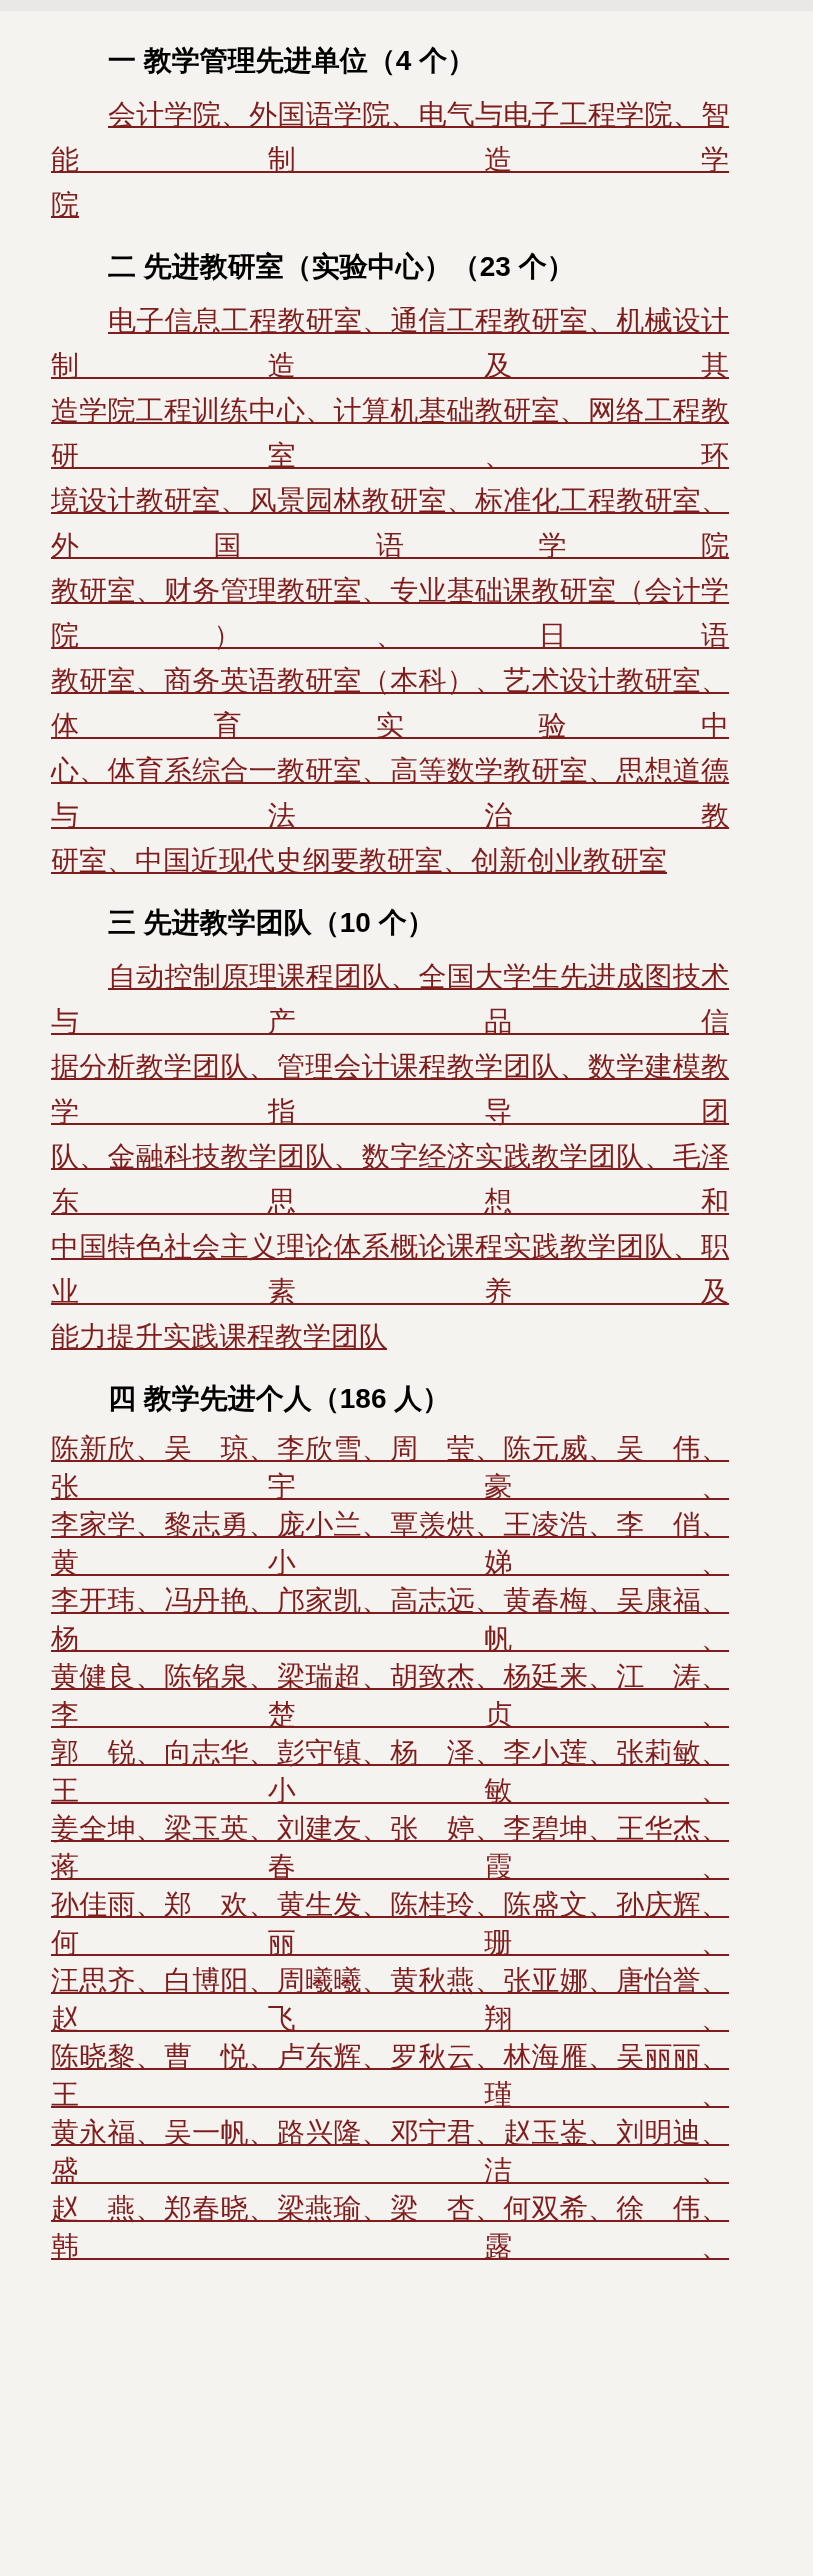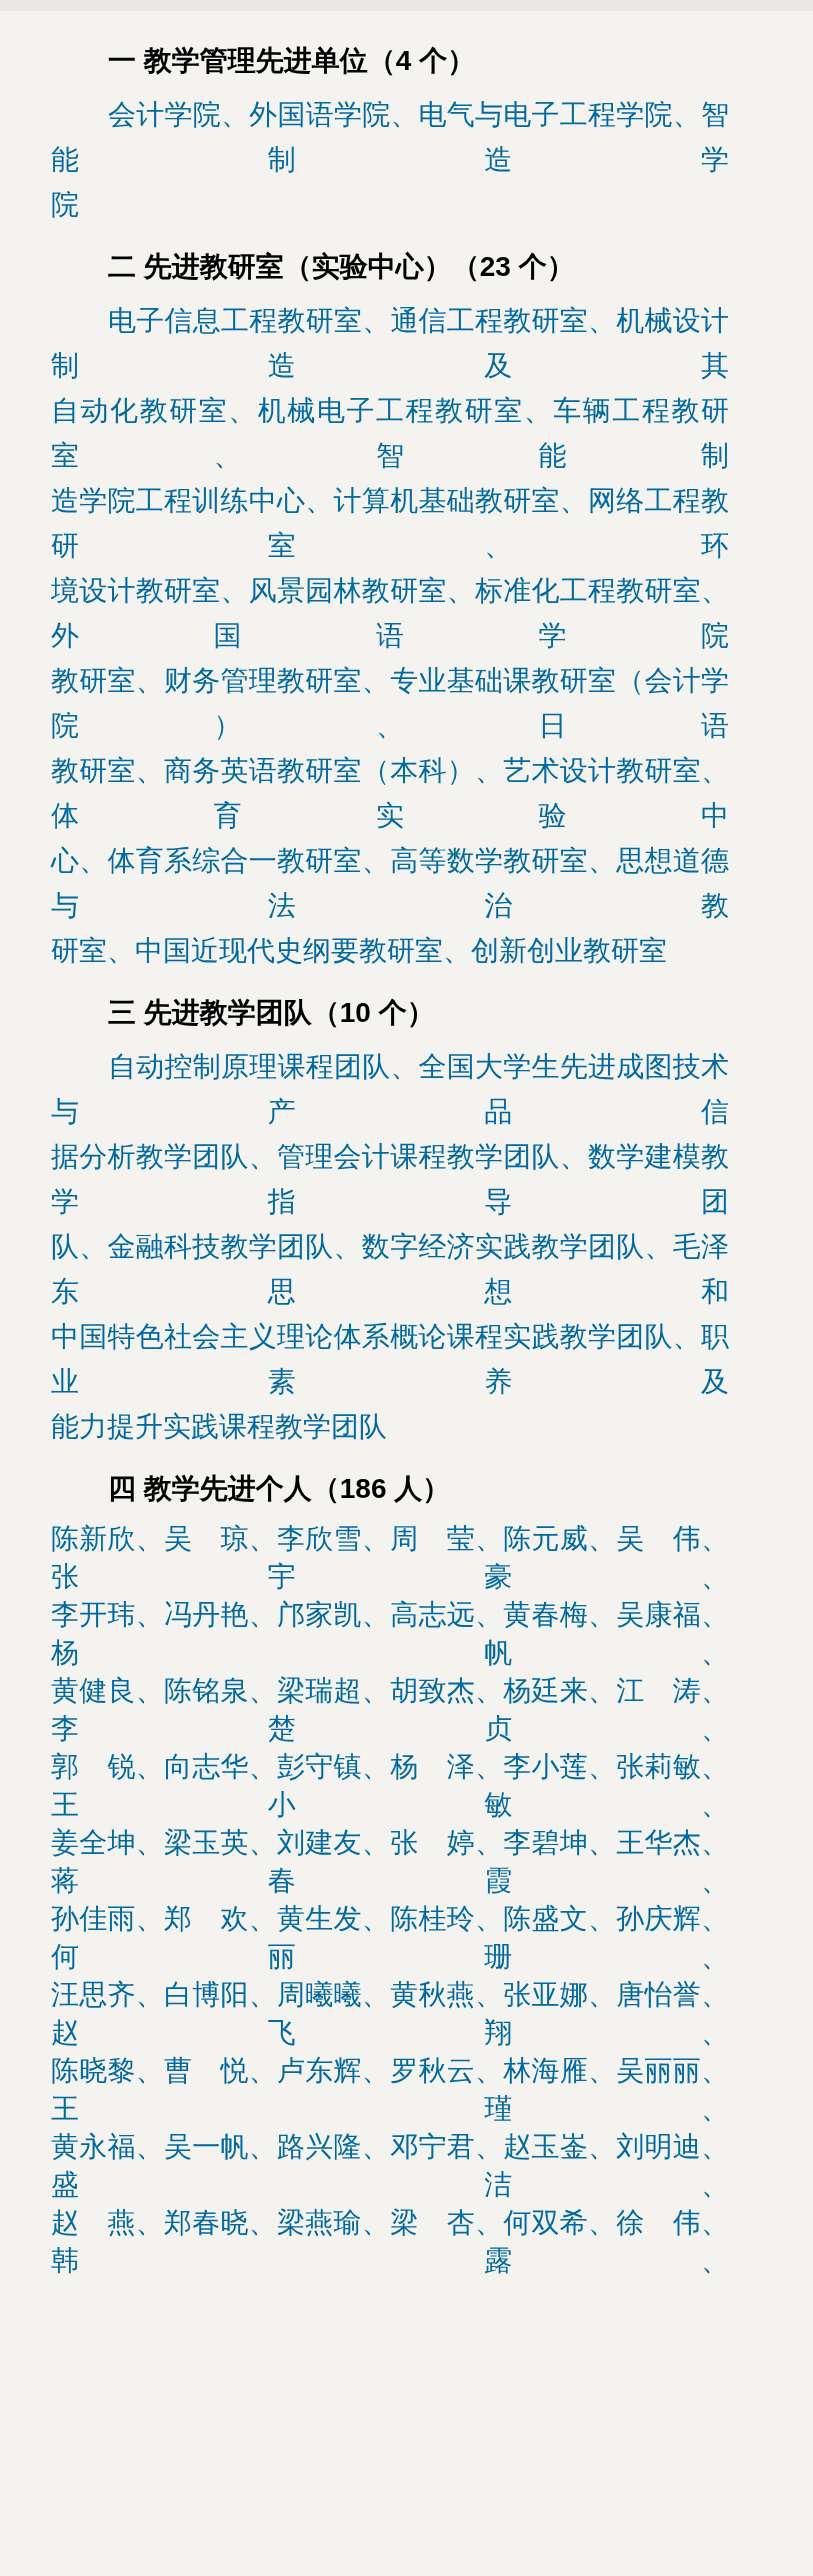--- a/index.html
+++ b/index.html
@@ -20,21 +20,22 @@
     font-size:28px;
     line-height:39px;
     font-weight:bold;
     color:#000;
     margin:20px 0 12px 0;
     text-indent:57px;
     white-space:nowrap;
   }
   .line{
     font-size:28px;
-    color:#0369a1;
+    color:#7f1d1d;
+    text-decoration:underline;
   }
   .para .line{line-height:45px;}
   .names .line{line-height:38px;}
   .j{text-align:justify;text-align-last:justify;}
   .indent{text-indent:57px;}
 </style>
 </head>
 <body>
 
 <main class="page">
@@ -44,21 +45,20 @@
     <div class="para">
       <div class="line j indent">会计学院、外国语学院、电气与电子工程学院、智能制造学</div>
       <div class="line">院</div>
     </div>
   </section>
 
   <section>
     <h2 class="heading">二 先进教研室（实验中心）（23 个）</h2>
     <div class="para">
       <div class="line j indent">电子信息工程教研室、通信工程教研室、机械设计制造及其</div>
-      <div class="line j">自动化教研室、机械电子工程教研室、车辆工程教研室、智能制</div>
       <div class="line j">造学院工程训练中心、计算机基础教研室、网络工程教研室、环</div>
       <div class="line j">境设计教研室、风景园林教研室、标准化工程教研室、外国语学院</div>
       <div class="line j">教研室、财务管理教研室、专业基础课教研室（会计学院）、日语</div>
       <div class="line j">教研室、商务英语教研室（本科）、艺术设计教研室、体育实验中</div>
       <div class="line j">心、体育系综合一教研室、高等数学教研室、思想道德与法治教</div>
       <div class="line">研室、中国近现代史纲要教研室、创新创业教研室</div>
     </div>
   </section>
 
   <section>
@@ -69,20 +69,21 @@
       <div class="line j">队、金融科技教学团队、数字经济实践教学团队、毛泽东思想和</div>
       <div class="line j">中国特色社会主义理论体系概论课程实践教学团队、职业素养及</div>
       <div class="line">能力提升实践课程教学团队</div>
     </div>
   </section>
 
   <section>
     <h2 class="heading">四 教学先进个人（186 人）</h2>
     <div class="names">
       <div class="line j">陈新欣、吴　琼、李欣雪、周　莹、陈元威、吴　伟、张宇豪、</div>
+      <div class="line j">李家学、黎志勇、庞小兰、覃羡烘、王凌浩、李　俏、黄小娣、</div>
       <div class="line j">李开玮、冯丹艳、邝家凯、高志远、黄春梅、吴康福、杨　帆、</div>
       <div class="line j">黄健良、陈铭泉、梁瑞超、胡致杰、杨廷来、江　涛、李楚贞、</div>
       <div class="line j">郭　锐、向志华、彭守镇、杨　泽、李小莲、张莉敏、王小敏、</div>
       <div class="line j">姜全坤、梁玉英、刘建友、张　婷、李碧坤、王华杰、蒋春霞、</div>
       <div class="line j">孙佳雨、郑　欢、黄生发、陈桂玲、陈盛文、孙庆辉、何丽珊、</div>
       <div class="line j">汪思齐、白博阳、周曦曦、黄秋燕、张亚娜、唐怡誉、赵飞翔、</div>
       <div class="line j">陈晓黎、曹　悦、卢东辉、罗秋云、林海雁、吴丽丽、王　瑾、</div>
       <div class="line j">黄永福、吴一帆、路兴隆、邓宁君、赵玉崟、刘明迪、盛　洁、</div>
       <div class="line j">赵　燕、郑春晓、梁燕瑜、梁　杏、何双希、徐　伟、韩　露、</div>
 

